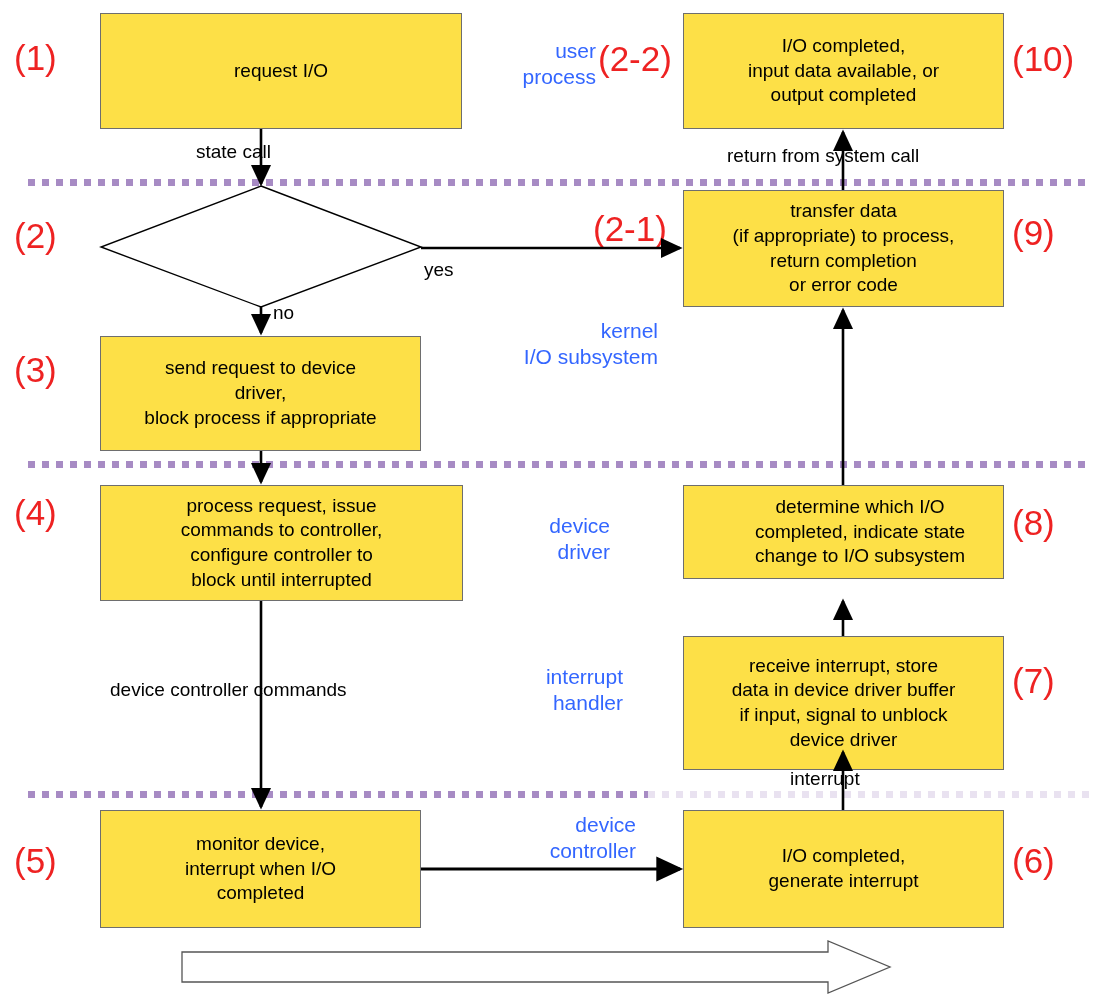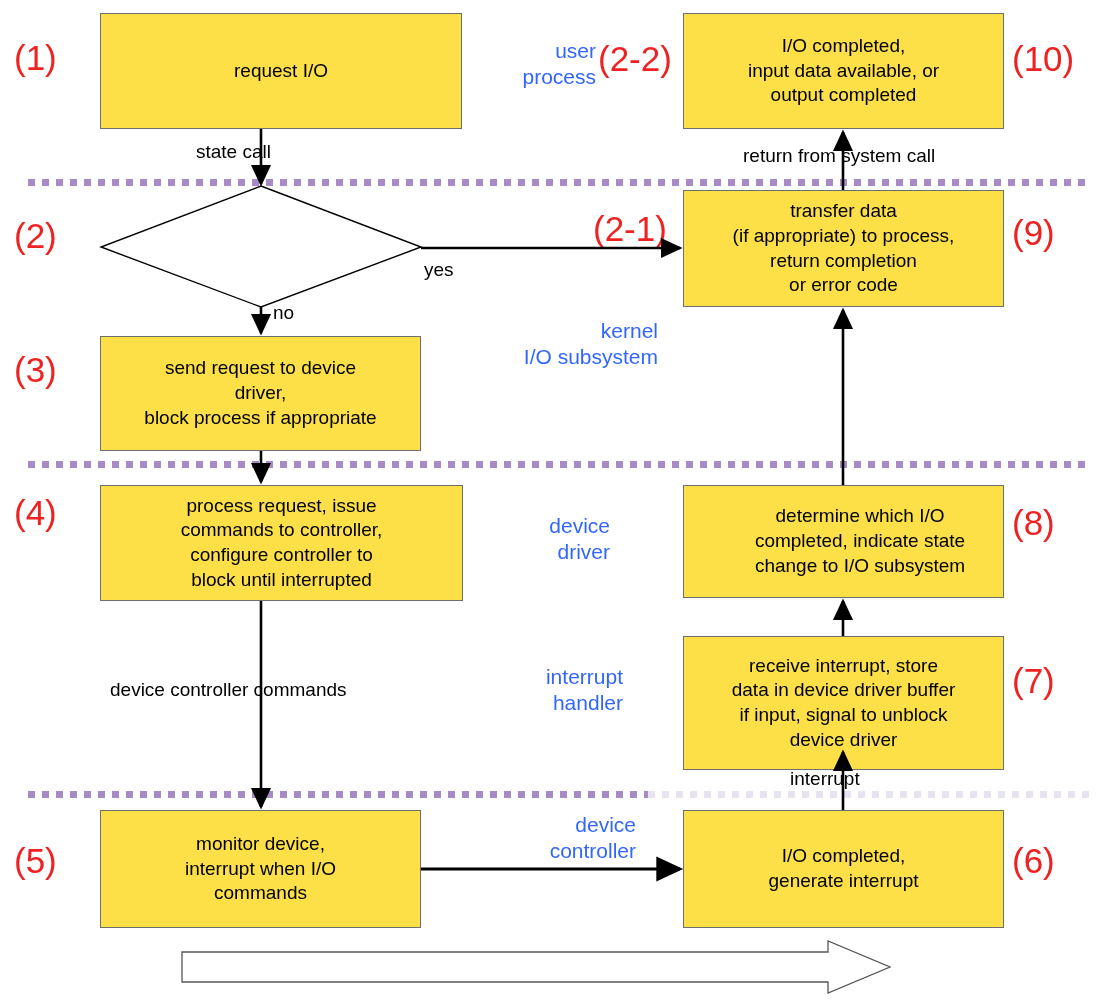--- a/index.html
+++ b/index.html
@@ -109,32 +109,32 @@
 
   <div class="box" style="left:100px; top:336px; width:321px; height:115px;">send request to device
 driver,
 block process if appropriate</div>
 
   <div class="box" style="left:100px; top:485px; width:363px; height:116px;">process request, issue
 commands to controller,
 configure controller to
 block until interrupted</div>
 
-  <div class="box" style="left:683px; top:485px; width:321px; height:113px;padding-left:39px;">determine which I/O
+  <div class="box" style="left:683px; top:485px; width:321px; height:94px;padding-left:39px;">determine which I/O
 completed, indicate state
 change to I/O subsystem</div>
 
   <div class="box" style="left:683px; top:636px; width:321px; height:134px;">receive interrupt, store
 data in device driver buffer
 if input, signal to unblock
 device driver</div>
 
   <div class="box" style="left:100px; top:810px; width:321px; height:118px;">monitor device,
 interrupt when I/O
-commands</div>
+completed</div>
 
   <div class="box" style="left:683px; top:810px; width:321px; height:118px;">I/O completed,
 generate interrupt</div>
 
   <div class="step-num" style="left:14px;  top:40px;">(1)</div>
   <div class="step-num" style="left:598px; top:41px;">(2-2)</div>
   <div class="step-num" style="left:1012px;top:41px;">(10)</div>
 
   <div class="step-num" style="left:14px;  top:218px;">(2)</div>
   <div class="step-num" style="left:593px; top:211px;">(2-1)</div>
@@ -160,21 +160,21 @@
 driver</div>
 
   <div class="layer-label" style="left:473px; top:664px; width:150px;">interrupt
 handler</div>
 
   <div class="layer-label" style="left:461px; top:812px; width:175px;">device
 controller</div>
 
   <div class="edge-label" style="left:196px; top:141px;">state call</div>
 
-  <div class="edge-label" style="left:743px; top:145px;">return from system call</div>
+  <div class="edge-label" style="left:727px; top:145px;">return from system call</div>
 
   <div class="edge-label" style="left:424px; top:259px;">yes</div>
 
   <div class="edge-label" style="left:273px; top:302px;">no</div>
 
   <div class="edge-label" style="left:110px; top:679px;">device controller commands</div>
 
   <div class="edge-label" style="left:790px; top:768px;">interrupt</div>
 
   <div class="time-label" style="left:513px; top:957px;">time</div>

